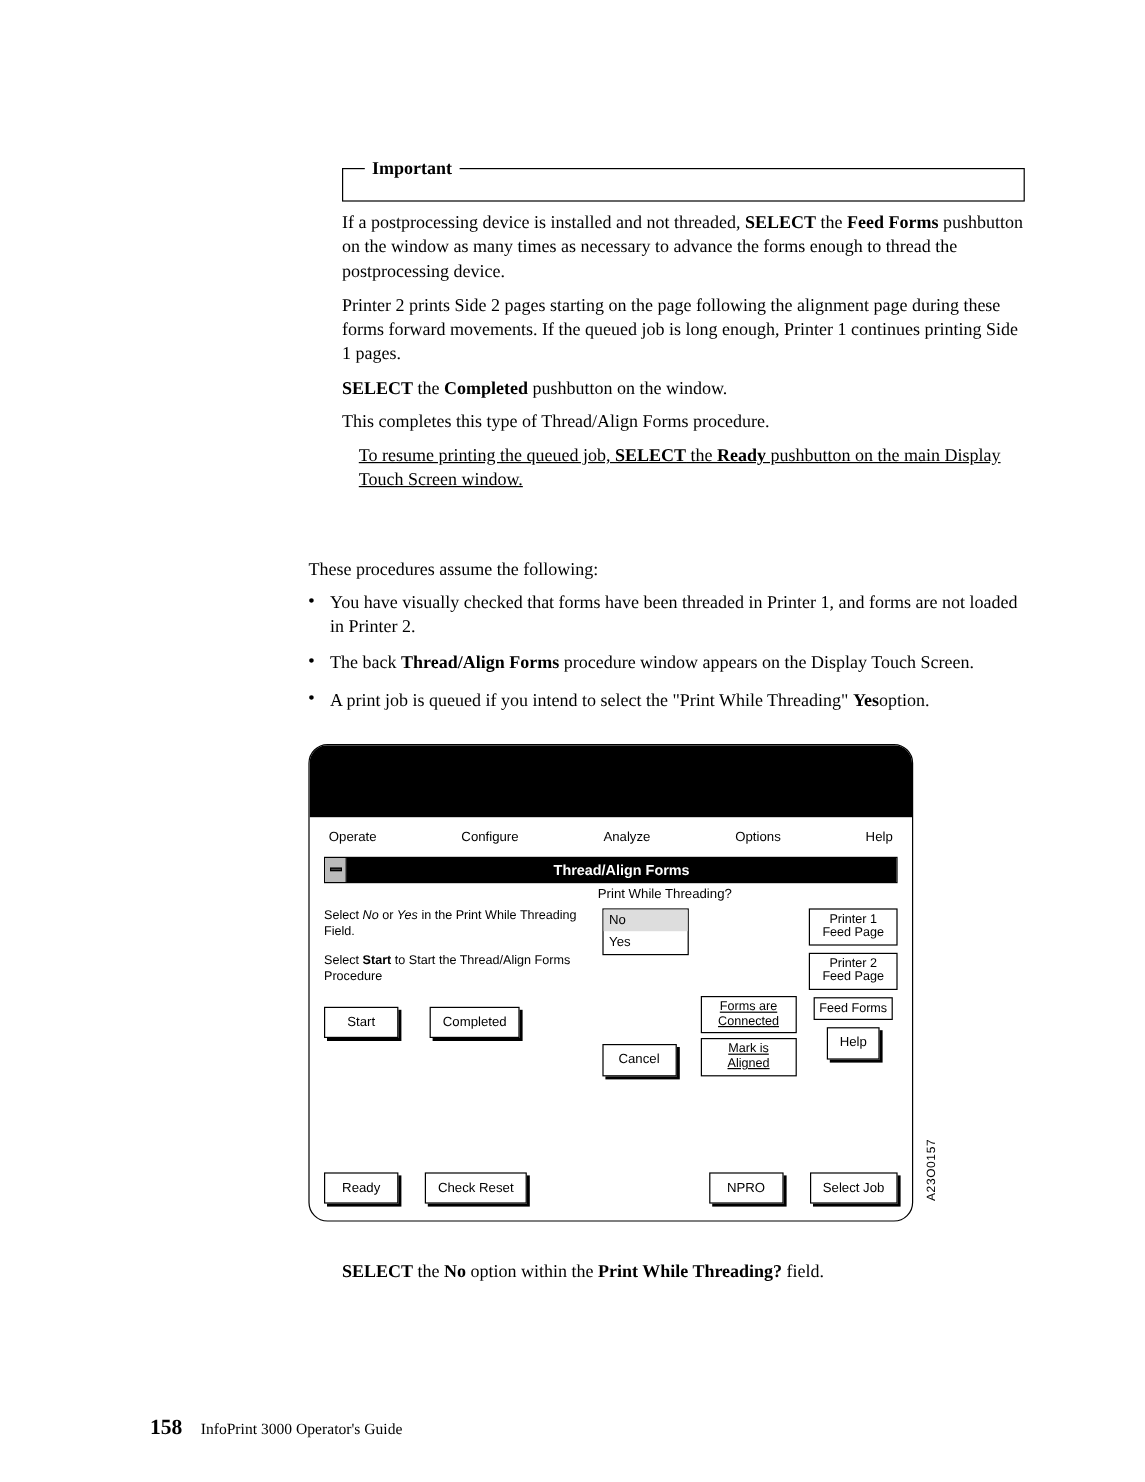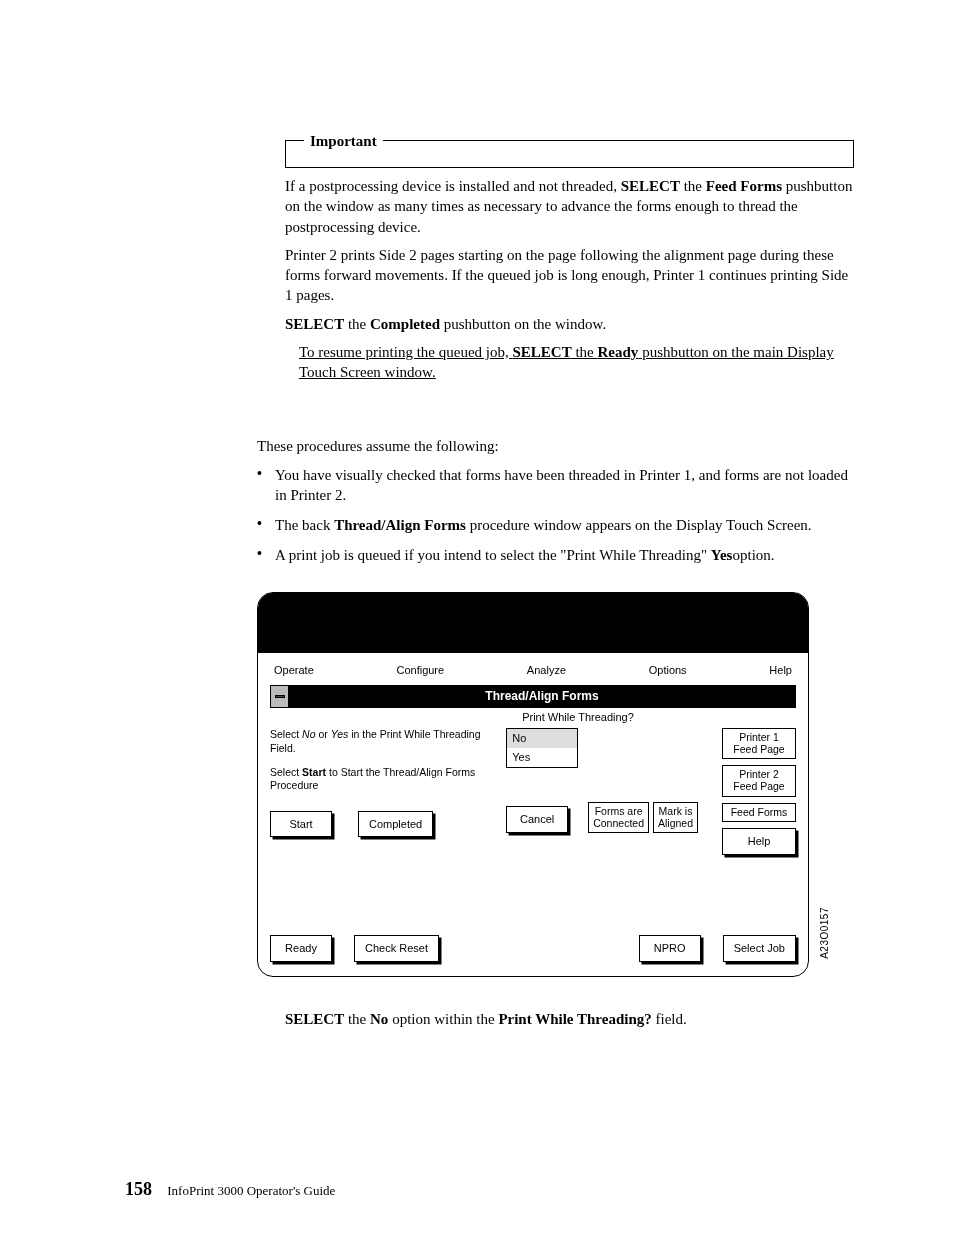--- a/index.html
+++ b/index.html
@@ -38,21 +38,21 @@
   .para { margin-bottom: 8px; }
   .indent { margin-left: 14px; text-decoration: underline; }
   .bold { font-weight: bold; }
   ul.bullets { list-style: none; margin: 6px 0 18px 0; }
   ul.bullets li { position: relative; padding-left: 18px; margin-bottom: 10px; }
   ul.bullets li::before { content: "•"; position: absolute; left: 0; font-weight: bold; font-size: 14px; }
   .section-gap { height: 46px; }
 
   
   .screen-wrap {
-    width: 552px;
+    width: 504px;
     margin: 26px 0 20px 0;
     position: relative;
   }
   .screen-outer {
     border: 1.5px solid #000;
     border-radius: 16px;
     background: #fff;
     padding: 0;
     overflow: hidden;
     position: relative;
@@ -100,42 +100,43 @@
     padding: 2px 0;
   }
   .field-legend-row {
     text-align: center;
     margin-left: 90px;
     font-size: 11px;
     margin-bottom: 2px;
   }
   .mid-grid {
     display: flex;
-    gap: 24px;
+    gap: 10px;
     margin-top: 4px;
   }
   .mid-left { flex: 1.5; font-family: Arial, sans-serif; font-size: 10.5px; line-height: 1.3; }
   .mid-left .instr { margin-bottom: 10px; }
   .mid-mid { flex: 1.1; display: flex; flex-direction: column; align-items: flex-start; }
   .listbox {
     border: 1px solid #000;
     width: 72px;
     font-family: Arial, sans-serif;
     font-size: 11px;
   }
   .listbox .sel { background: #ddd; padding: 2px 5px; }
   .listbox .opt { padding: 2px 5px; }
   .status-col {
     display: flex;
-    flex-direction: row;
+    flex-direction: column;
     gap: 4px;
     align-self: flex-end;
     margin-top: auto;
-  }
-  .mid-right { flex: 0 0 74px; display: flex; flex-direction: column; gap: 6px; font-family: Arial, sans-serif; }
+    text-decoration: underline;
+  }
+  .mid-right { flex: 0 0 74px; display: flex; flex-direction: column; gap: 6px; font-family: Arial, sans-serif; align-items: center; }
   .flat-btn {
     border: 1px solid #000;
     padding: 3px 4px;
     text-align: center;
     font-size: 10.5px;
     line-height: 1.1;
     background: #fff;
   }
   .btn3d {
     border: 1px solid #000;
@@ -188,20 +189,21 @@
     <p class="para">
       <span>If a postprocessing device is installed and not threaded, </span><span class="bold">SELECT</span><span> the </span><span class="bold">Feed Forms</span><span> pushbutton on the window as many times as necessary to advance the forms enough to thread the postprocessing device.</span>
     </p>
 
     <p class="para">Printer 2 prints Side 2 pages starting on the page following the alignment page during these forms forward movements. If the queued job is long enough, Printer 1 continues printing Side 1 pages.</p>
 
     <p class="para">
       <span class="bold">SELECT</span><span> the </span><span class="bold">Completed</span><span> pushbutton on the window.</span>
     </p>
 
+    <p class="para">This completes this type of Thread/Align Forms procedure.</p>
 
     <p class="para indent">
       <span>To resume printing the queued job, </span><span class="bold">SELECT</span><span> the </span><span class="bold">Ready</span><span> pushbutton on the main Display Touch Screen window.</span>
     </p>
 
     <div class="section-gap"></div>
   </div>
 
   <p class="para" style="margin-left:132px;">These procedures assume the following:</p>
 

